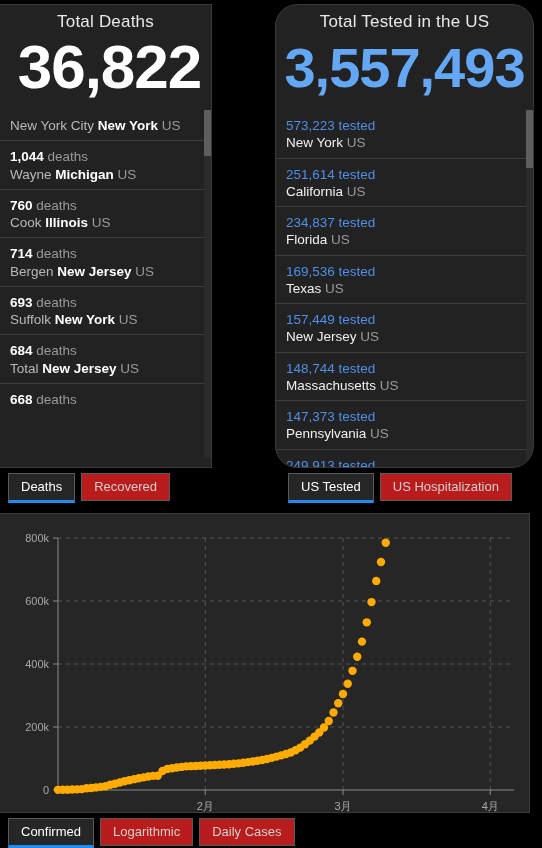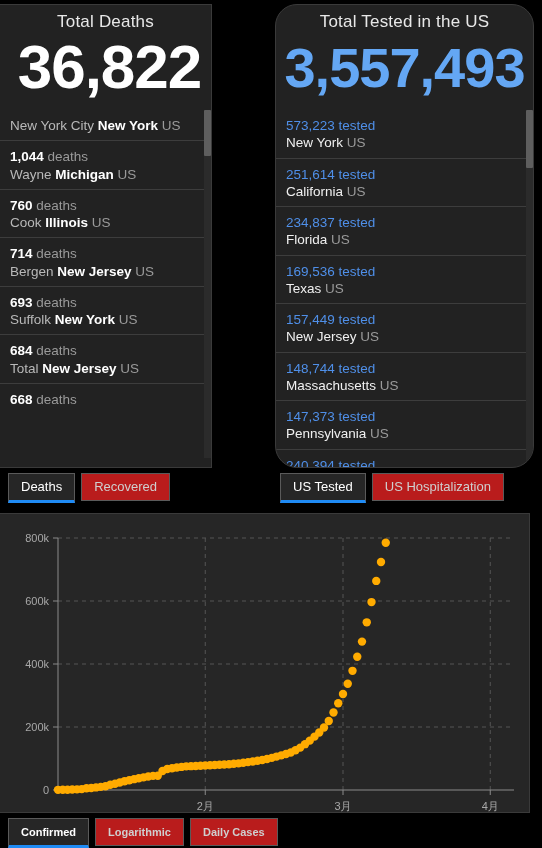--- a/index.html
+++ b/index.html
@@ -64,21 +64,21 @@
   .sthumb { position: absolute; left: 0; width: 7px; background: #5e5e5e; border-radius: 1px; }
 
   
   .list-wrap { position: relative; overflow: hidden; }
   .panel.left  .list-wrap { height: 348px; }
   .panel.right .list-wrap { height: 362px; }
 
   
   .tabrow { position: absolute; height: 30px; }
   .tabrow.left  { left: 8px;   top: 473px; }
-  .tabrow.right { left: 280px; top: 473px; }
+  .tabrow.right { left: 288px; top: 473px; }
   .tab {
     display: inline-block;
     height: 28px; line-height: 26px;
     padding: 0 12px;
     font-size: 13px;
     color: #cfcfcf;
     background: #b91c1c;
     border: 1px solid #5a5a5a;
     margin-right: 6px;
     vertical-align: top;
@@ -98,21 +98,21 @@
     width: 530px; height: 300px;
     background: #262626;
     border: 1px solid #3a3a3a;
     border-left: none;
   }
   .chart-svg { display: block; }
   .tick-lbl { fill: #a8a8a8; font-family: "Liberation Sans", sans-serif; font-size: 11px; }
 
   
   .tabrow.bottom { left: 8px; top: 818px; }
-  .tabrow.bottom .tab { font-size: 11px; font-weight: bold; }
+  .tabrow.bottom .tab { font-size: 13px; }
 </style>
 </head>
 <body>
 
 <div id="app">
 
   <div class="panels">
 
     <div class="panel left">
       <div class="panel-title">Total Deaths</div>
@@ -179,21 +179,21 @@
             </div>
             <div class="row">
               <div class="l1"><span class="num-t">148,744</span><span class="lbl-t"> tested</span></div>
               <div class="l2"><span class="state-w">Massachusetts</span><span class="us"> US</span></div>
             </div>
             <div class="row">
               <div class="l1"><span class="num-t">147,373</span><span class="lbl-t"> tested</span></div>
               <div class="l2"><span class="state-w">Pennsylvania</span><span class="us"> US</span></div>
             </div>
             <div class="row">
-              <div class="l1"><span class="num-t">240,394</span><span class="lbl-t"> tested</span></div>
+              <div class="l1"><span class="num-t">249,913</span><span class="lbl-t"> tested</span></div>
             </div>
           </div>
         <div class="sbar">
           <div class="sthumb" style="top:0px;height:58px;"></div>
         </div>
       </div>
     </div>
   </div>
 
   <div class="tabrow left" id="deaths-tabs"><div class="tab active">Deaths</div><div class="tab">Recovered</div></div>

